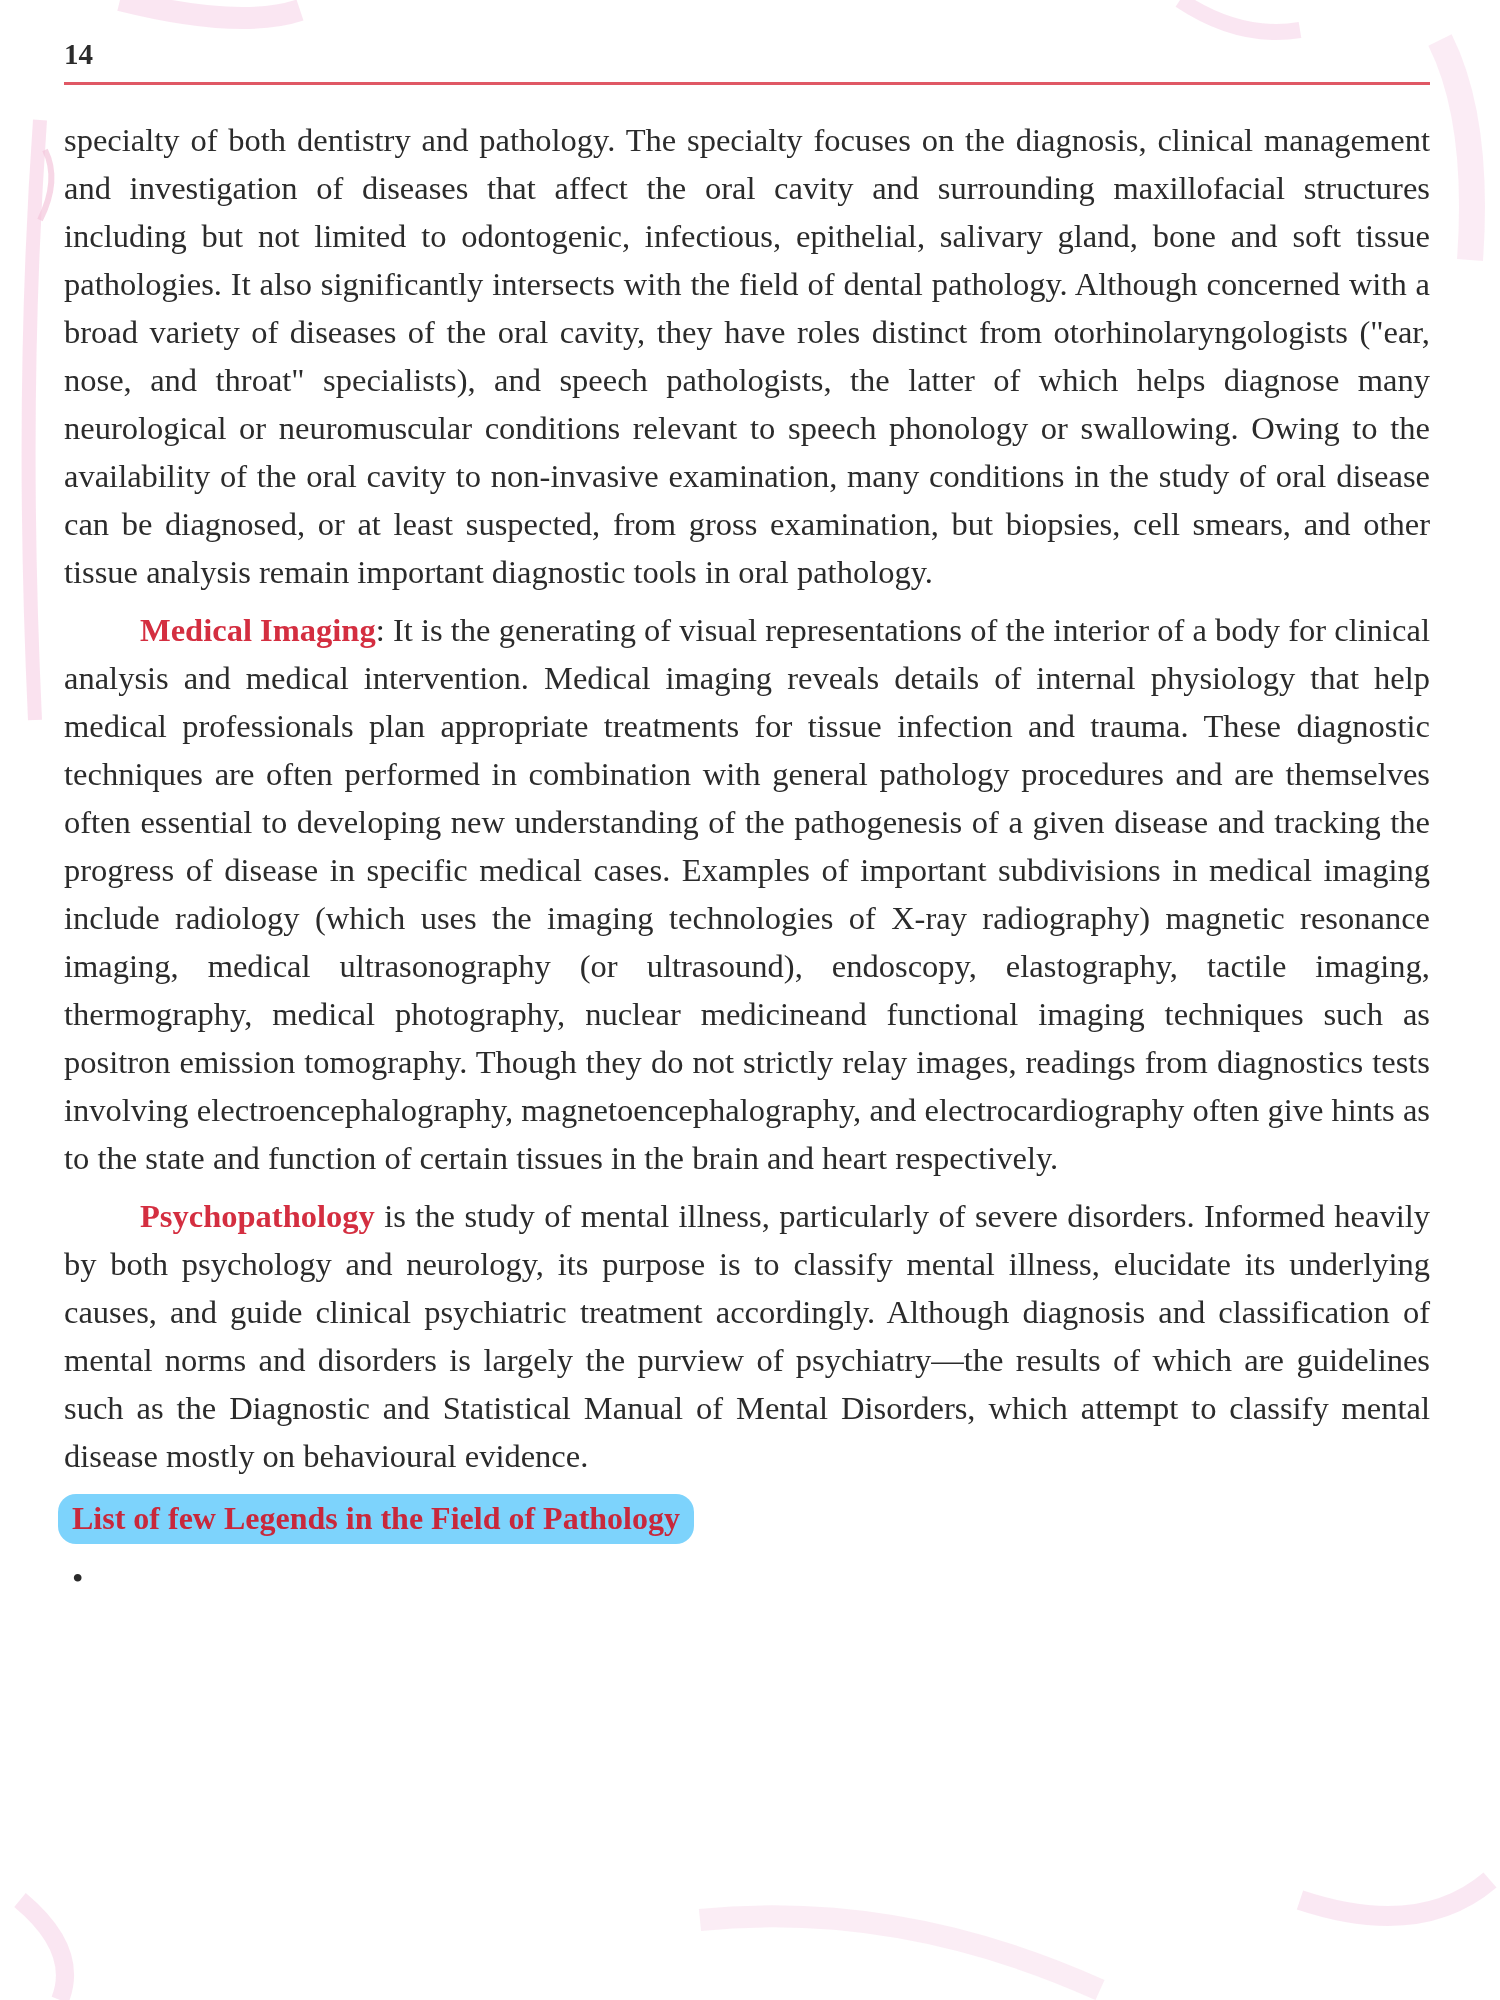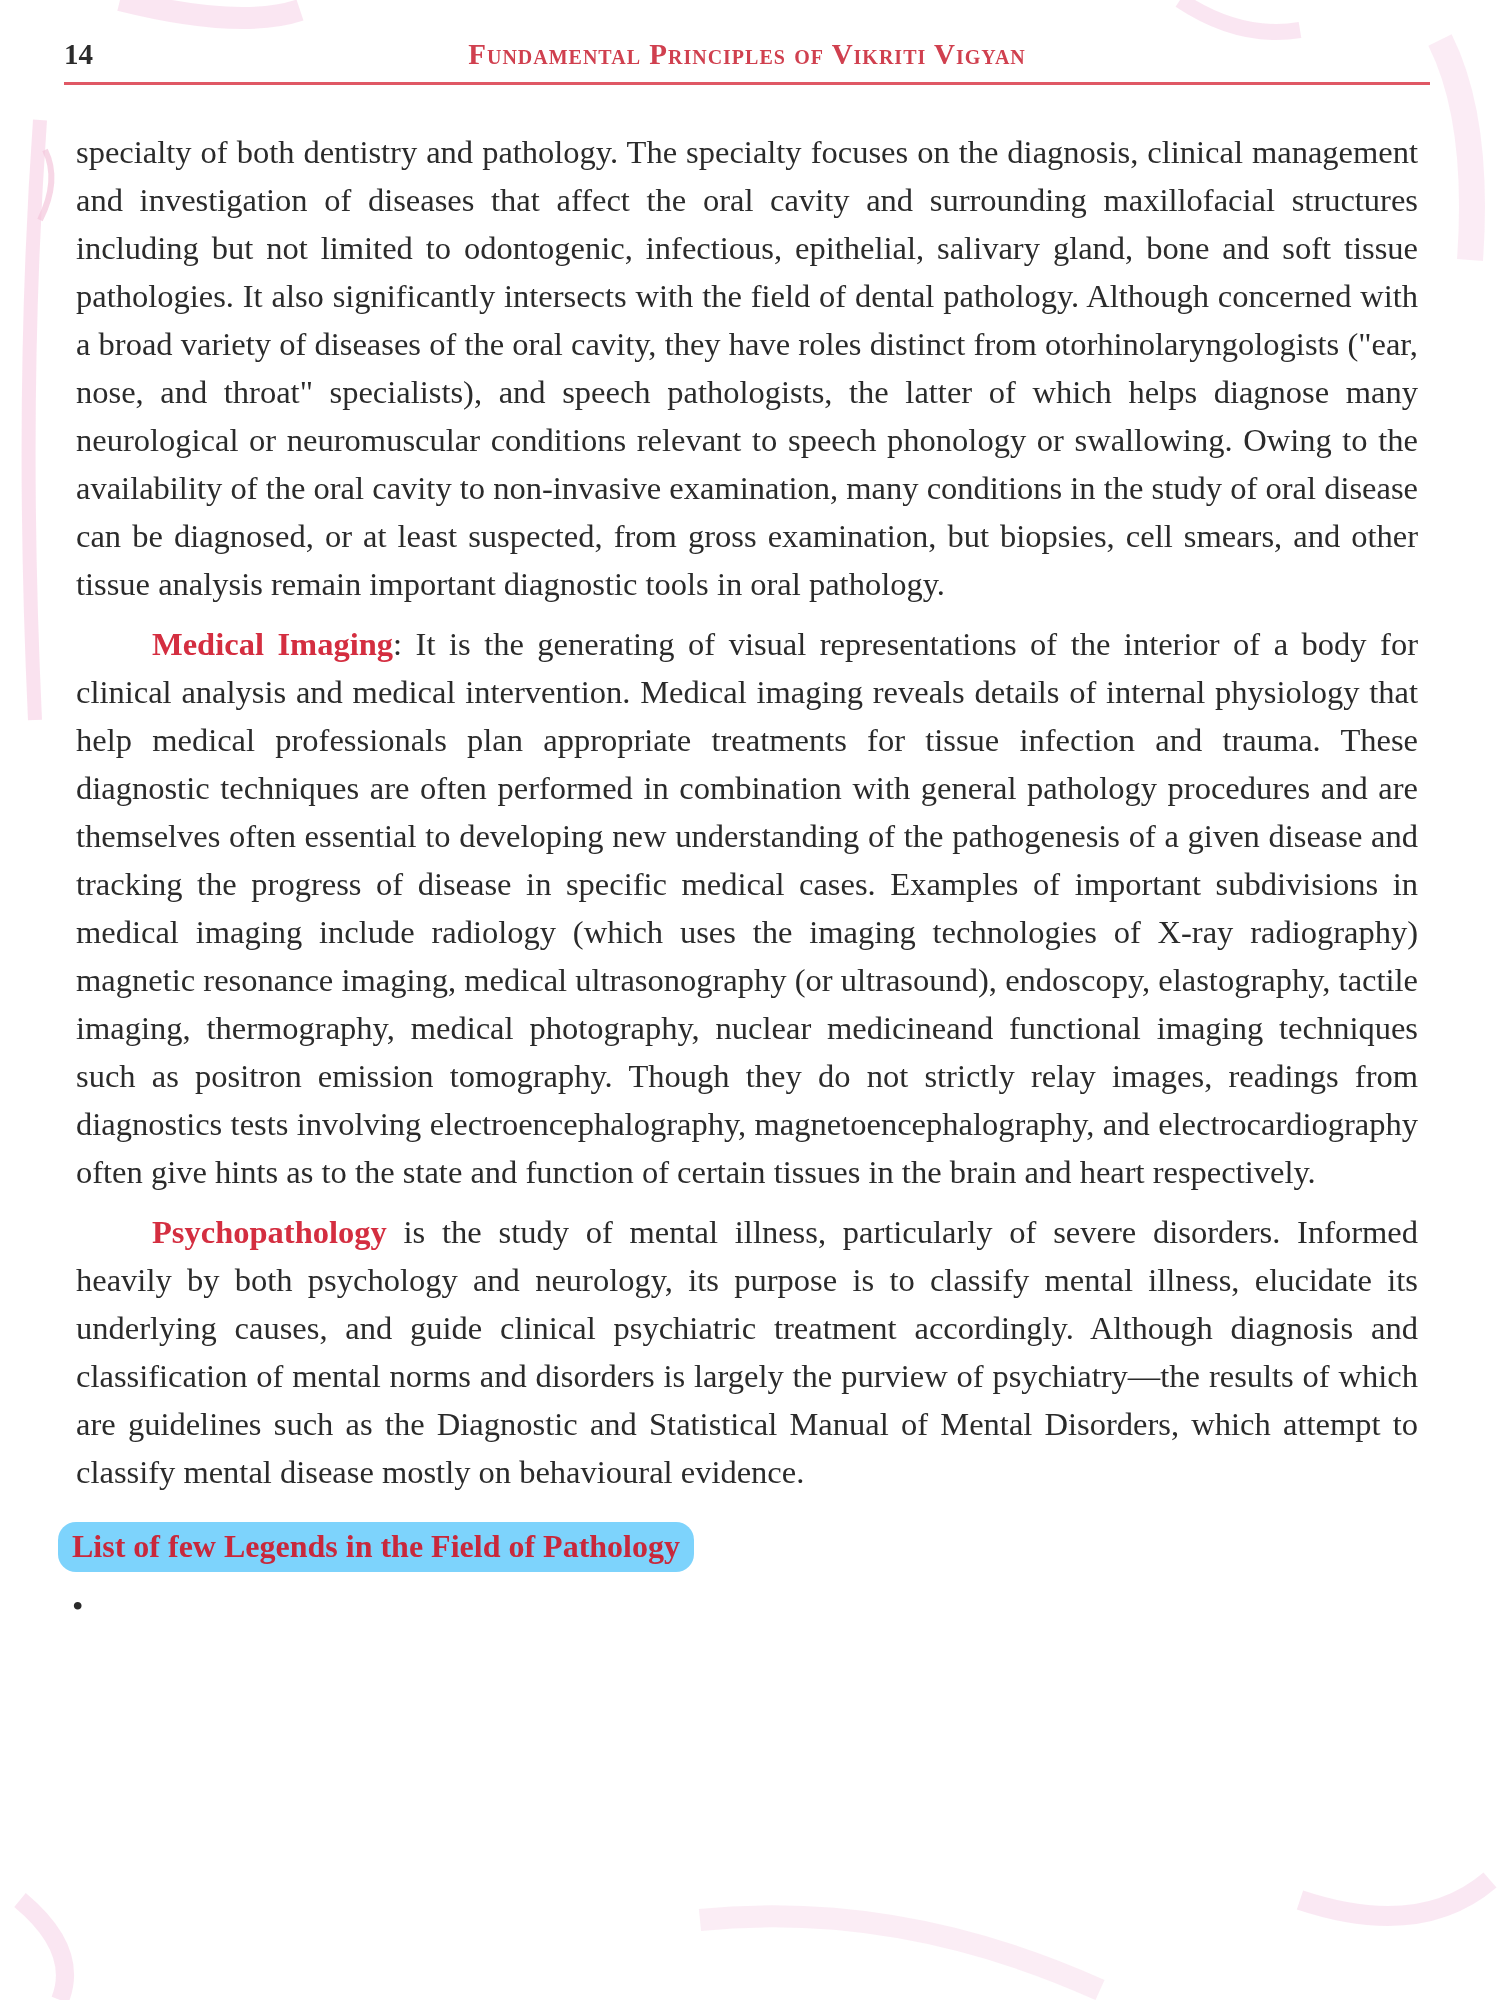--- a/index.html
+++ b/index.html
@@ -22,21 +22,21 @@
   }
   .header-rule {
     position: absolute; left: 64px; top: 82px; width: 1366px; height: 3px;
     background: #e05865;
   }
   .content {
     position: absolute; left: 64px; top: 116px; width: 1366px;
     font-size: 32.5px; line-height: 48px; text-align: justify;
     hyphens: manual;
   }
-  .para { margin: 12px; }
+  .para { margin: 0; }
   .para.indent { text-indent: 76px; margin-top: 10px; }
   .term { color: #d42e40; font-weight: bold; }
   .section-heading {
     display: inline-block; margin-top: 14px; padding: 0 14px 2px 14px;
     background: #7dd3fc; border-radius: 18px;
     color: #c8283b; font-weight: bold; font-size: 32px; line-height: 48px;
     margin-left: -6px;
   }
   .bullet-list { list-style: none; margin: 10px 0 0 0; padding: 0; text-align: left; }
   .bullet-item { position: relative; padding-left: 80px; }
@@ -53,21 +53,20 @@
   <path d="M1440 40 Q 1480 120 1470 260" stroke="#f8dcec" stroke-width="26" fill="none" opacity="0.55"></path>
   <path d="M40 120 Q 20 400 35 720" stroke="#f8d6e8" stroke-width="14" fill="none" opacity="0.7"></path>
   <path d="M45 150 Q 60 180 40 220" stroke="#f3c6dc" stroke-width="6" fill="none" opacity="0.7"></path>
   <path d="M20 1900 Q 80 1950 60 2000" stroke="#f6d6ea" stroke-width="18" fill="none" opacity="0.6"></path>
   <path d="M700 1920 Q 900 1900 1100 1990" stroke="#f8dcec" stroke-width="22" fill="none" opacity="0.5"></path>
   <path d="M1300 1900 Q 1420 1940 1490 1880" stroke="#f6d6ea" stroke-width="20" fill="none" opacity="0.55"></path>
 </svg>
 
 <div class="page-header">
   <span class="page-number">14</span>
-  <div class="running-title">Fundamental Principles of Vikriti Vigyan</div>
 </div>
 <div class="header-rule"></div>
 
 <div class="content">
   <p class="para">specialty of both dentistry and pathology. The specialty focuses on the diagnosis, clinical management and investigation of diseases that affect the oral cavity and surrounding maxillofacial structures including but not limited to odontogenic, infectious, epithelial, salivary gland, bone and soft tissue pathologies. It also significantly intersects with the field of dental pathology. Although concerned with a broad variety of diseases of the oral cavity, they have roles distinct from otorhinolaryngologists ("ear, nose, and throat" specialists), and speech patholo­gists, the latter of which helps diagnose many neurological or neuromuscular conditions relevant to speech phonology or swallowing. Owing to the availability of the oral cavity to non-invasive examination, many conditions in the study of oral disease can be diagnosed, or at least suspected, from gross examination, but biopsies, cell smears, and other tissue analysis remain important diagnostic tools in oral pathology.</p>
 
   <p class="para indent"><span class="term">Medical Imaging</span><span>:</span><span> It is the generating of visual representations of the interior of a body for clinical analysis and medical intervention. Medical imaging reveals details of internal physiology that help medical professionals plan appropriate treatments for tissue infection and trauma. These diagnostic techniques are often performed in combination with general pathology procedures and are themselves often essential to developing new understanding of the pathogenesis of a given disease and tracking the progress of disease in specific medical cases. Examples of important subdivisions in medical imaging include radiology (which uses the imaging technologies of X-ray radiography) magnetic resonance imaging, med­ical ultrasonography (or ultrasound), endoscopy, elastography, tactile imaging, thermography, medical photography, nuclear medicineand functional imaging techniques such as positron emission tomography. Though they do not strictly relay images, readings from diagnostics tests involving electroencephalography, magnetoencephalography, and electrocardiography often give hints as to the state and function of certain tissues in the brain and heart respectively.</span></p>
 
   <p class="para indent"><span class="term">Psychopathology</span><span> is the study of mental illness, particularly of severe dis­orders. Informed heavily by both psychology and neurology, its purpose is to classify mental illness, elucidate its underlying causes, and guide clinical psy­chiatric treatment accordingly. Although diagnosis and classification of mental norms and disorders is largely the purview of psychiatry—the results of which are guidelines such as the Diagnostic and Statistical Manual of Mental Disorders, which attempt to classify mental disease mostly on behavioural evidence.</span></p>
 

